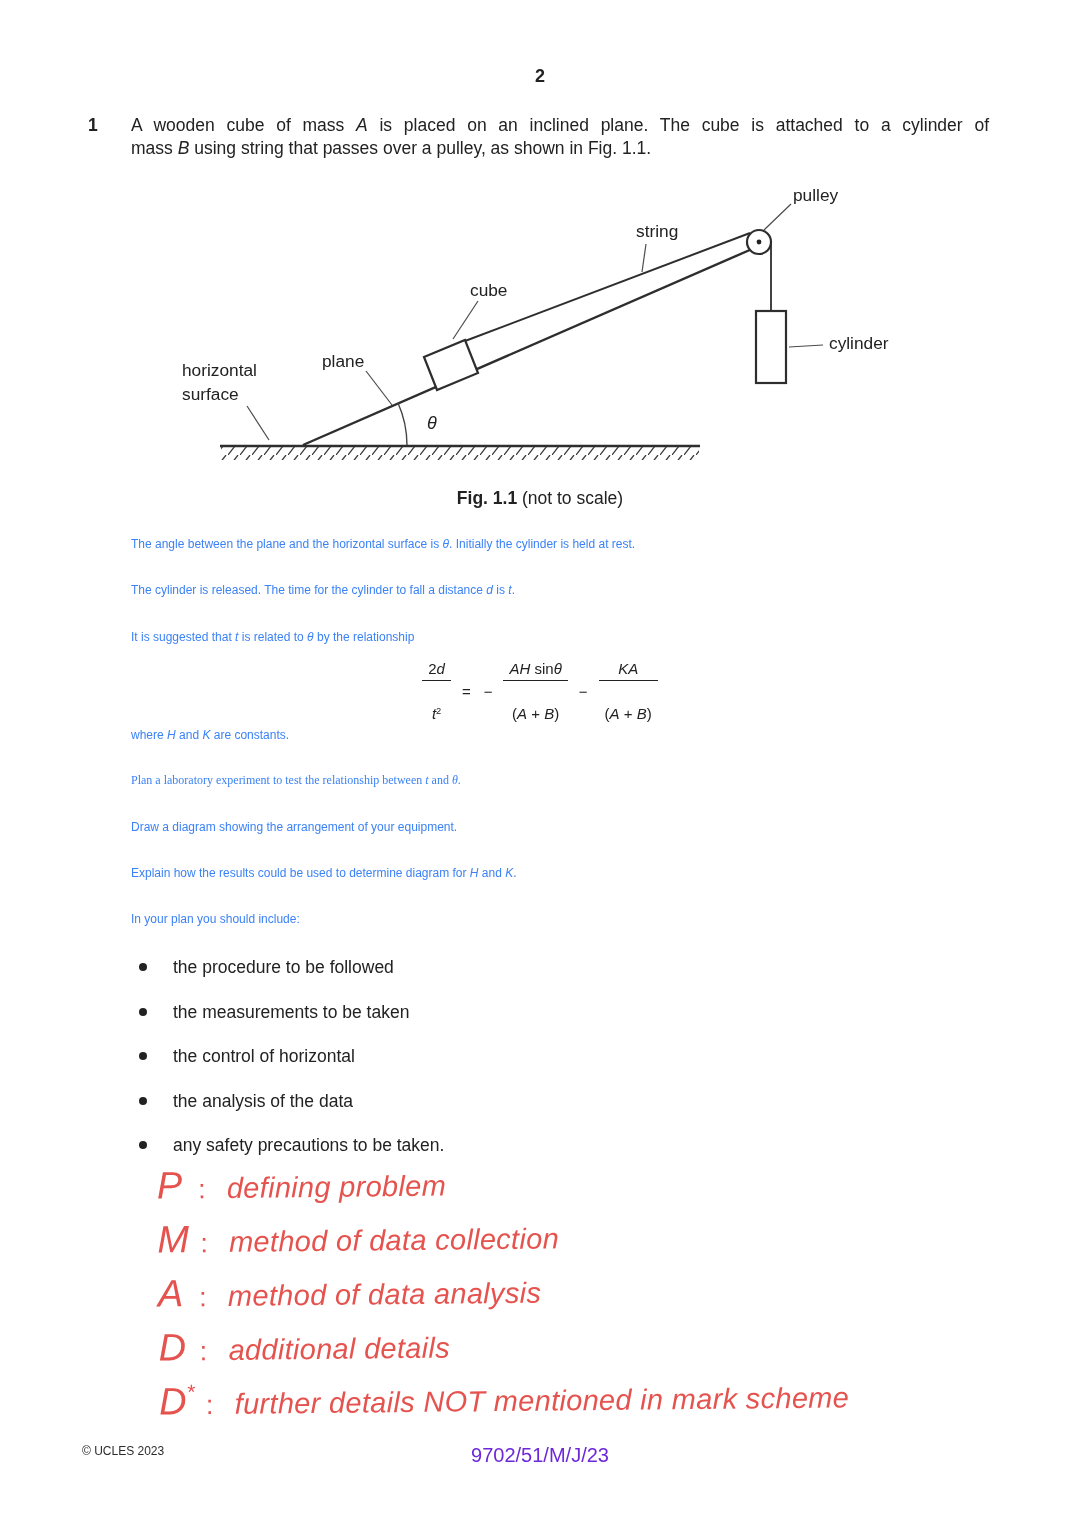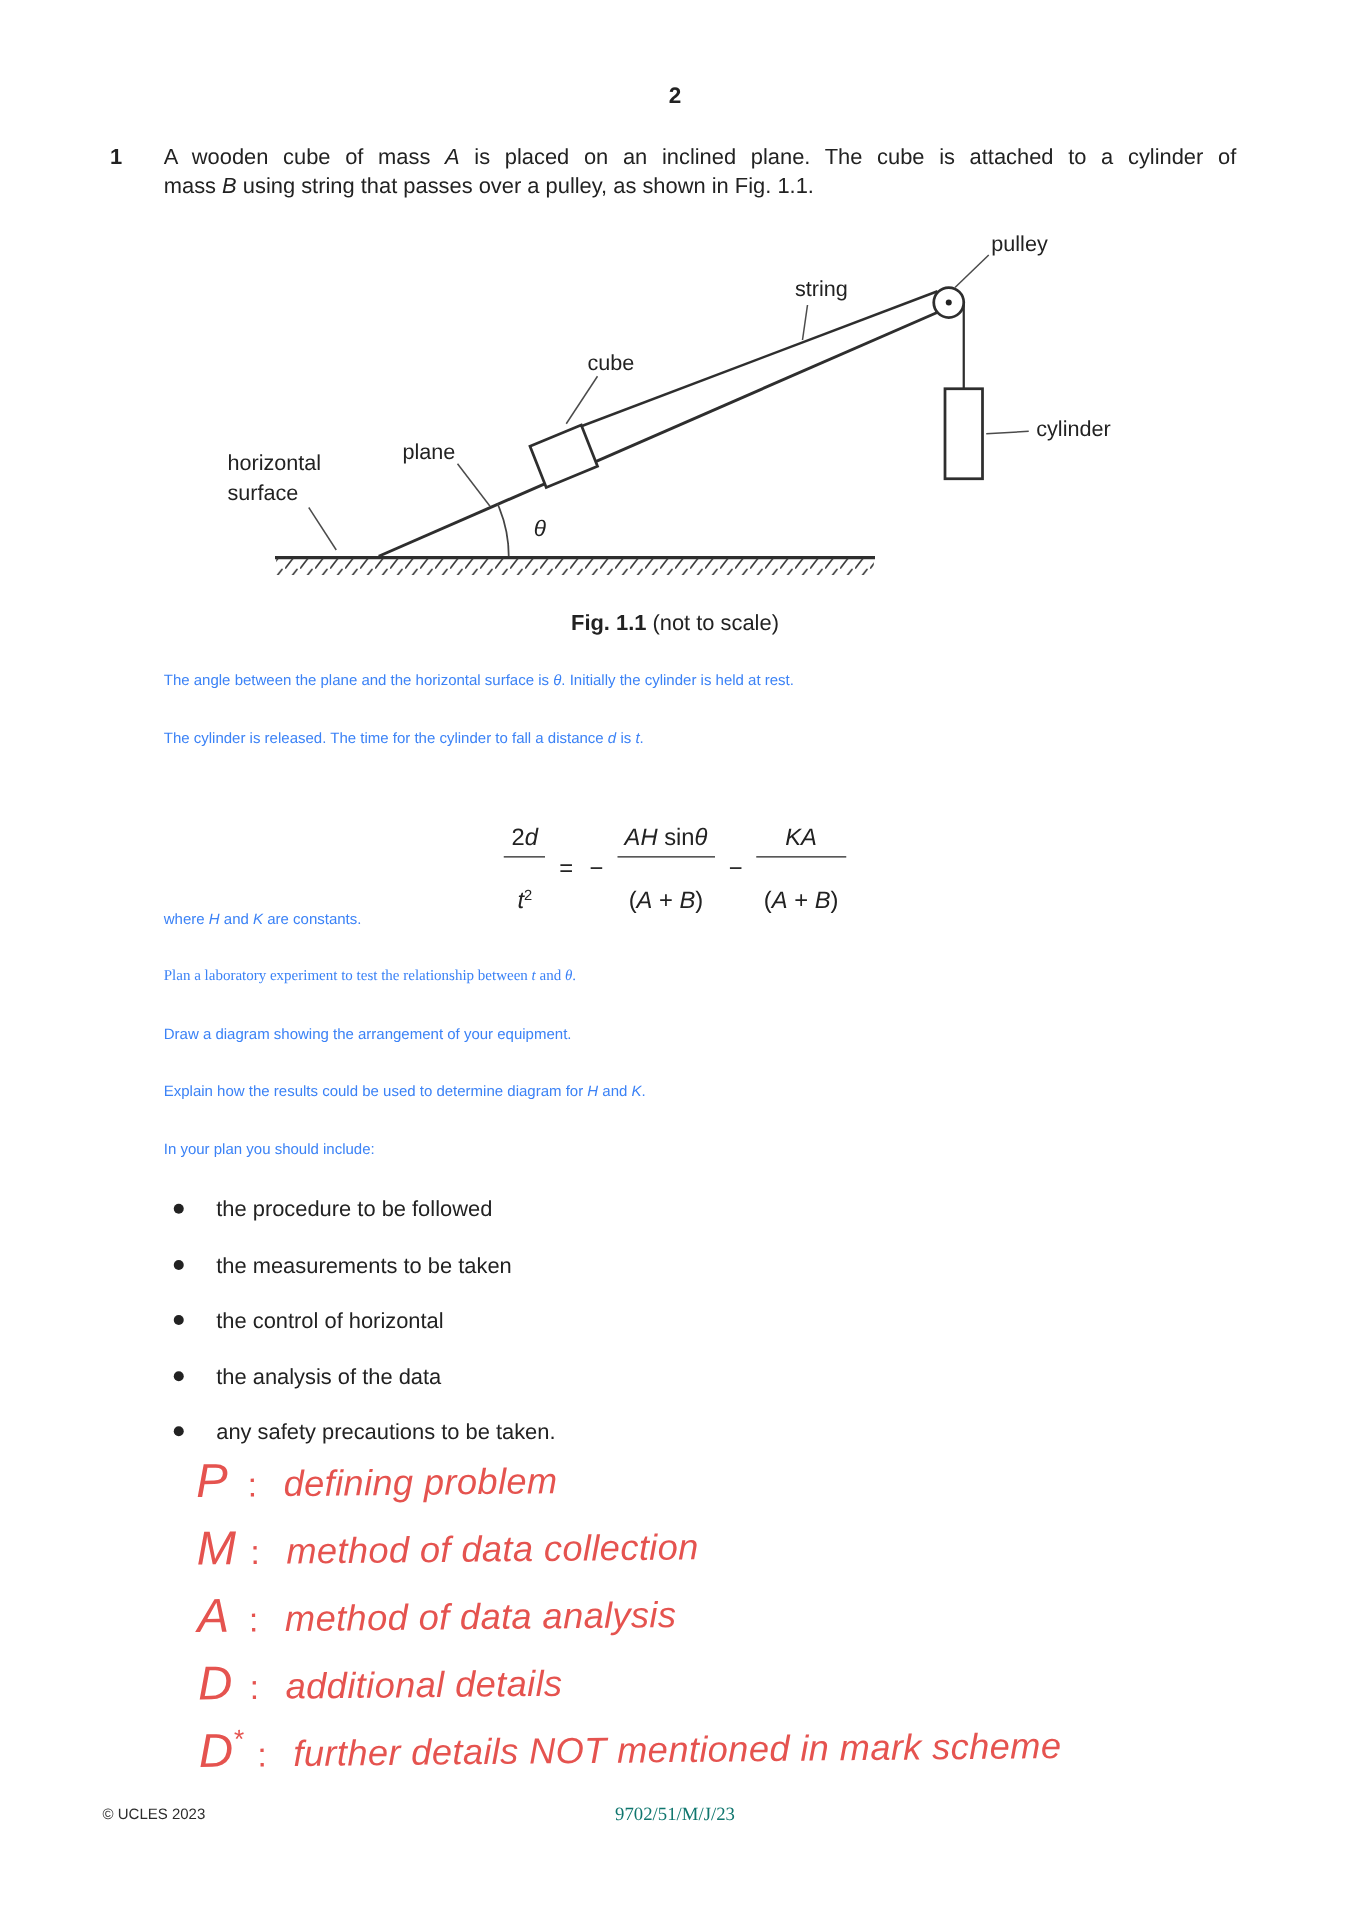--- a/index.html
+++ b/index.html
@@ -15,38 +15,38 @@
   .pagenum{left:0;right:0;top:66px;text-align:center;font-weight:bold;font-size:18px;}
   .qnum{left:88px;top:114px;font-weight:bold;font-size:17.5px;line-height:23px;}
   .intro{left:131px;top:114px;width:858px;font-size:17.5px;line-height:23px;}
   .jline{text-align:justify;text-align-last:justify;}
   .fig{left:0;top:180px;width:1080px;height:290px;}
   .fig text{font-size:17.3px;fill:#222;font-family:"Liberation Sans",sans-serif;}
   .fig .theta{font-style:italic;font-size:18px;}
   .caption{left:0;right:0;top:488px;text-align:center;font-size:17.5px;}
   .equation{
     left:0;right:0;top:660px;display:flex;justify-content:center;align-items:center;
-    gap:9px;font-size:19px;color:#222;position:absolute;
+    gap:9px;font-size:15px;color:#222;position:absolute;
   }
   .frac{display:inline-flex;flex-direction:column;align-items:center;}
   .frac .num{align-self:stretch;text-align:center;padding:0 6px 3px;border-bottom:1.7px solid #222;}
   .frac .den{align-self:stretch;text-align:center;padding:3px 6px 0;margin-top:21px;}
   .op{padding:0 2px;}
   .bullets{left:139px;top:956px;position:absolute;}
   .bullet-row{display:flex;align-items:flex-start;height:22px;margin-bottom:22.6px;font-size:17.5px;line-height:22px;}
   .dot{width:8px;height:8px;border-radius:50%;background:#222;margin-top:7px;flex:0 0 8px;}
   .btext{margin-left:26px;white-space:nowrap;}
   .annos{left:158px;top:1163px;position:absolute;color:#e5534f;transform:rotate(-0.6deg);}
   .anno-row{display:flex;align-items:baseline;height:54px;}
   .anno-label{font-size:38px;font-style:italic;min-width:30px;line-height:1;}
   .anno-sup{font-size:21px;display:inline-block;transform:translateY(-15px);line-height:1;}
   .anno-colon{font-size:27px;width:30px;text-align:center;}
   .anno-text{font-size:29px;font-style:italic;margin-left:10px;white-space:nowrap;letter-spacing:0.3px;}
   .footer-left{left:82px;top:1444px;font-size:12px;color:#2c2c2c;}
-  .footer-center{left:0;right:0;top:1444px;text-align:center;font-size:15px;color:#0f766e;font-family:Liberation Serif, serif;}
+  .footer-center{left:0;right:0;top:1444px;text-align:center;font-size:20px;color:#6d28d9;}
 </style>
 </head>
 <body>
 
 <div class="page">
 
   <div class="abs pagenum">2</div>
 
   <div class="abs qnum">1</div>
   <div class="abs intro">
@@ -92,20 +92,21 @@
     <text x="182" y="376">horizontal</text>
     <text x="182" y="400">surface</text>
     <text x="829" y="349">cylinder</text>
     <text x="427" y="429" class="theta">θ</text>
   </svg>
 
   <div class="abs caption"><span class="bd">Fig. 1.1</span><span> (not to scale)</span></div>
 
   <div class="para" style="top:533px;"><span>The angle between the plane and the horizontal surface is </span><span class="it">θ</span><span>. Initially the cylinder is held at rest.</span></div>
   <div class="para" style="top:579px;"><span>The cylinder is released. The time for the cylinder to fall a distance </span><span class="it">d</span><span> is </span><span class="it">t</span><span>.</span></div>
+  <div class="para" style="top:626px;"><span>It is suggested that </span><span class="it">t</span><span> is related to </span><span class="it">θ</span><span> by the relationship</span></div>
 
   <div class="equation">
     <span class="frac">
       <span class="num"><span>2</span><span class="it">d</span></span>
       <span class="den"><span class="it">t</span><span class="sup">2</span></span>
     </span>
     <span class="op">=</span>
     <span class="op">−</span>
     <span class="frac">
       <span class="num"><span class="it">AH</span><span> sin</span><span class="it">θ</span></span>

